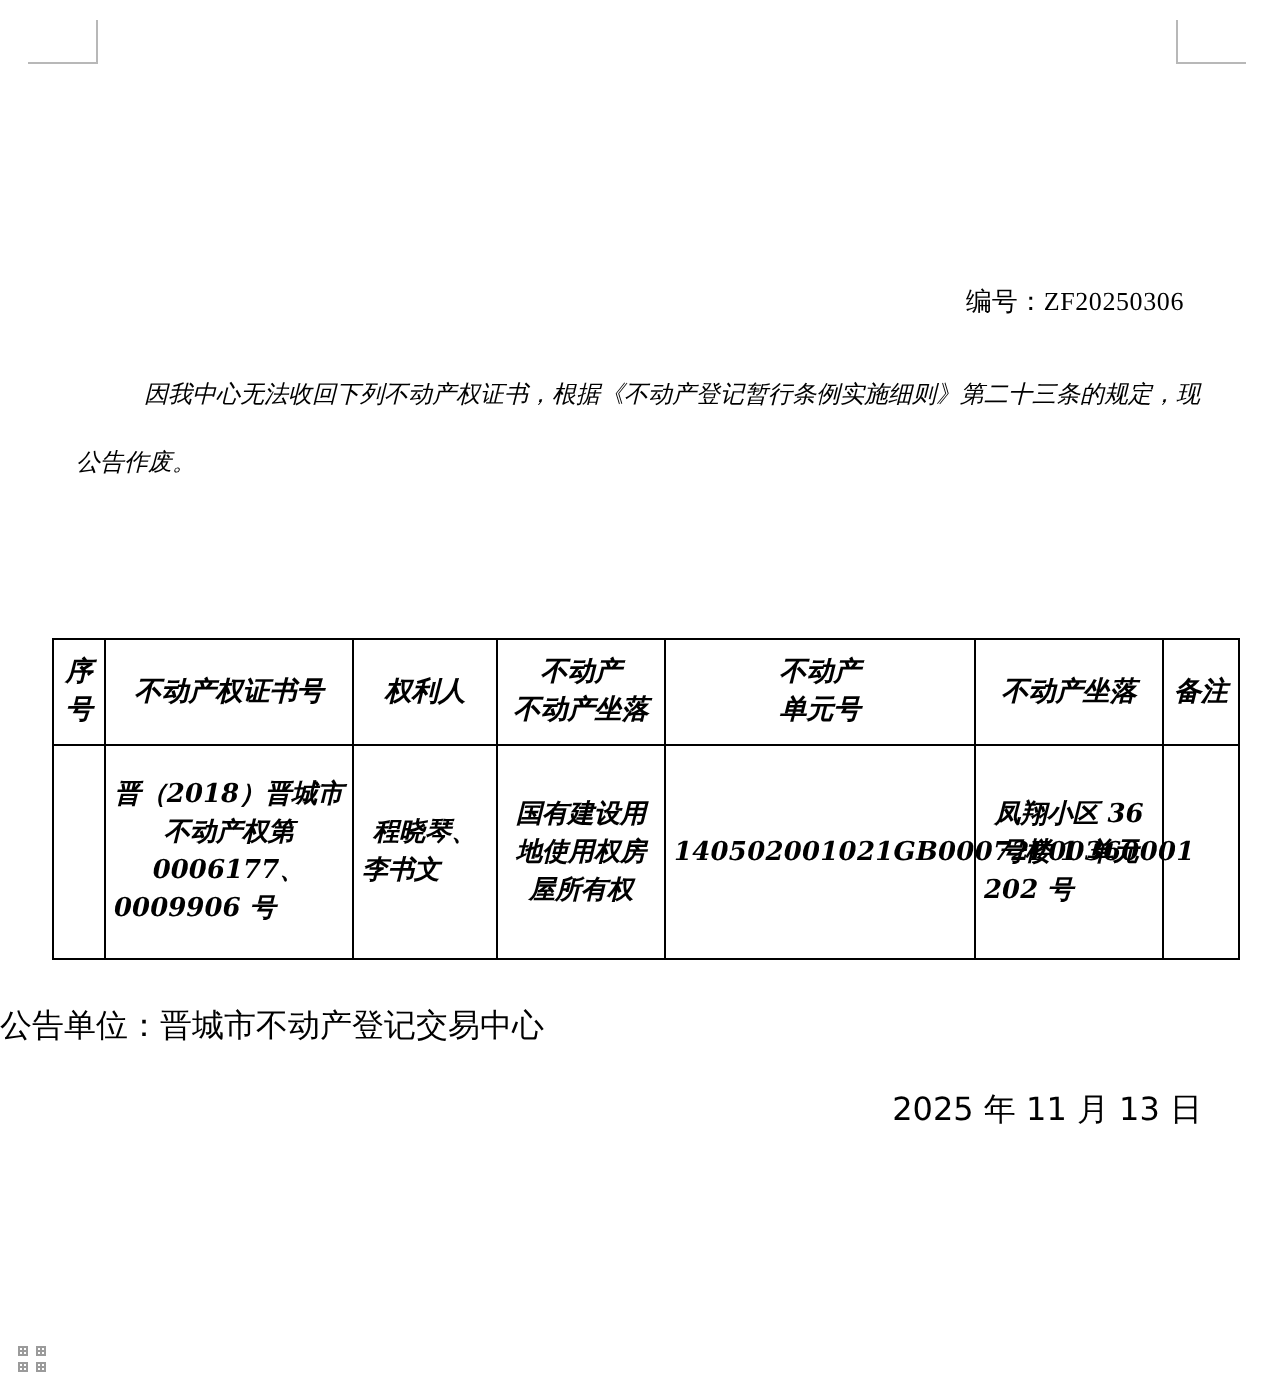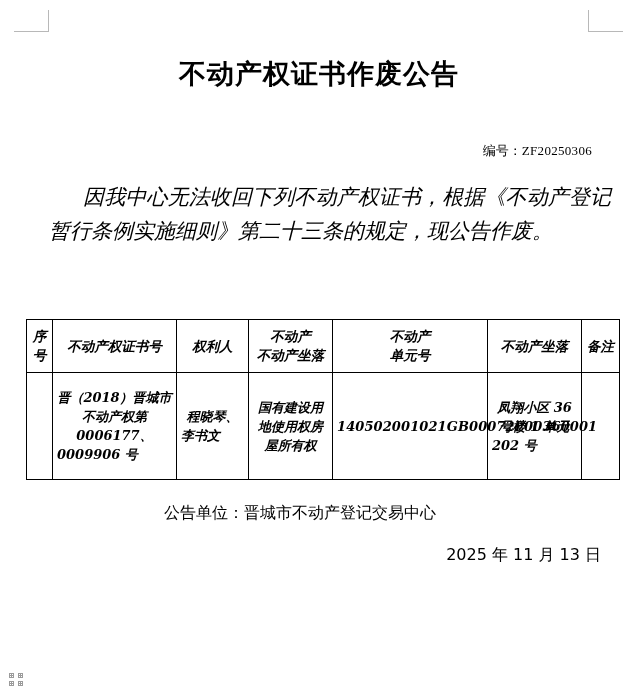--- a/index.html
+++ b/index.html
@@ -65,24 +65,24 @@
     white-space: nowrap;
   }
   .doc-number .num-value {
     font-family: "Liberation Serif", "DejaVu Serif", serif;
     letter-spacing: 0.3px;
   }
 
   
   .body-text {
     position: absolute;
-    left: 49px;
+    left: 38px;
     top: 180px;
     width: 562px;
-    font-size: 21px;
+    font-size: 12px;
     line-height: 34px;
     text-indent: 34px;
     text-align: justify;
     text-justify: inter-ideograph;
     font-style: italic;
     font-family: "DejaVu Serif", "Liberation Serif", serif;
   }
 
   
   .notice-table {
@@ -169,21 +169,21 @@
   
   .sign-block {
     position: absolute;
     left: 0;
     top: 498px;
     width: 638px;
     font-size: 16px;
     font-family: "DejaVu Sans", "Liberation Sans", sans-serif;
   }
   .sign-org {
-    text-align: center;
+    text-align: left;
     padding-right: 38px;
     line-height: 30px;
     white-space: nowrap;
   }
   .sign-date {
     text-align: right;
     padding-right: 37px;
     line-height: 30px;
     margin-top: 12px;
     white-space: nowrap;
@@ -215,21 +215,20 @@
   .grip-handle i:nth-child(4) { left: 9px; top: 8px; }
 </style>
 </head>
 <body>
 
 <div class="page">
 
   <div class="crop-mark crop-tl"></div>
   <div class="crop-mark crop-tr"></div>
 
-  <div class="doc-title">不动产权证书作废公告</div>
 
   <div class="doc-number">
     <span>编号：</span><span class="num-value">ZF20250306</span>
   </div>
 
   <div class="body-text">因我中心无法收回下列不动产权证书，根据《不动产登记暂行条例实施细则》第二十三条的规定，现公告作废。</div>
 
   <table class="notice-table">
     <colgroup>
       <col class="col-seq">

